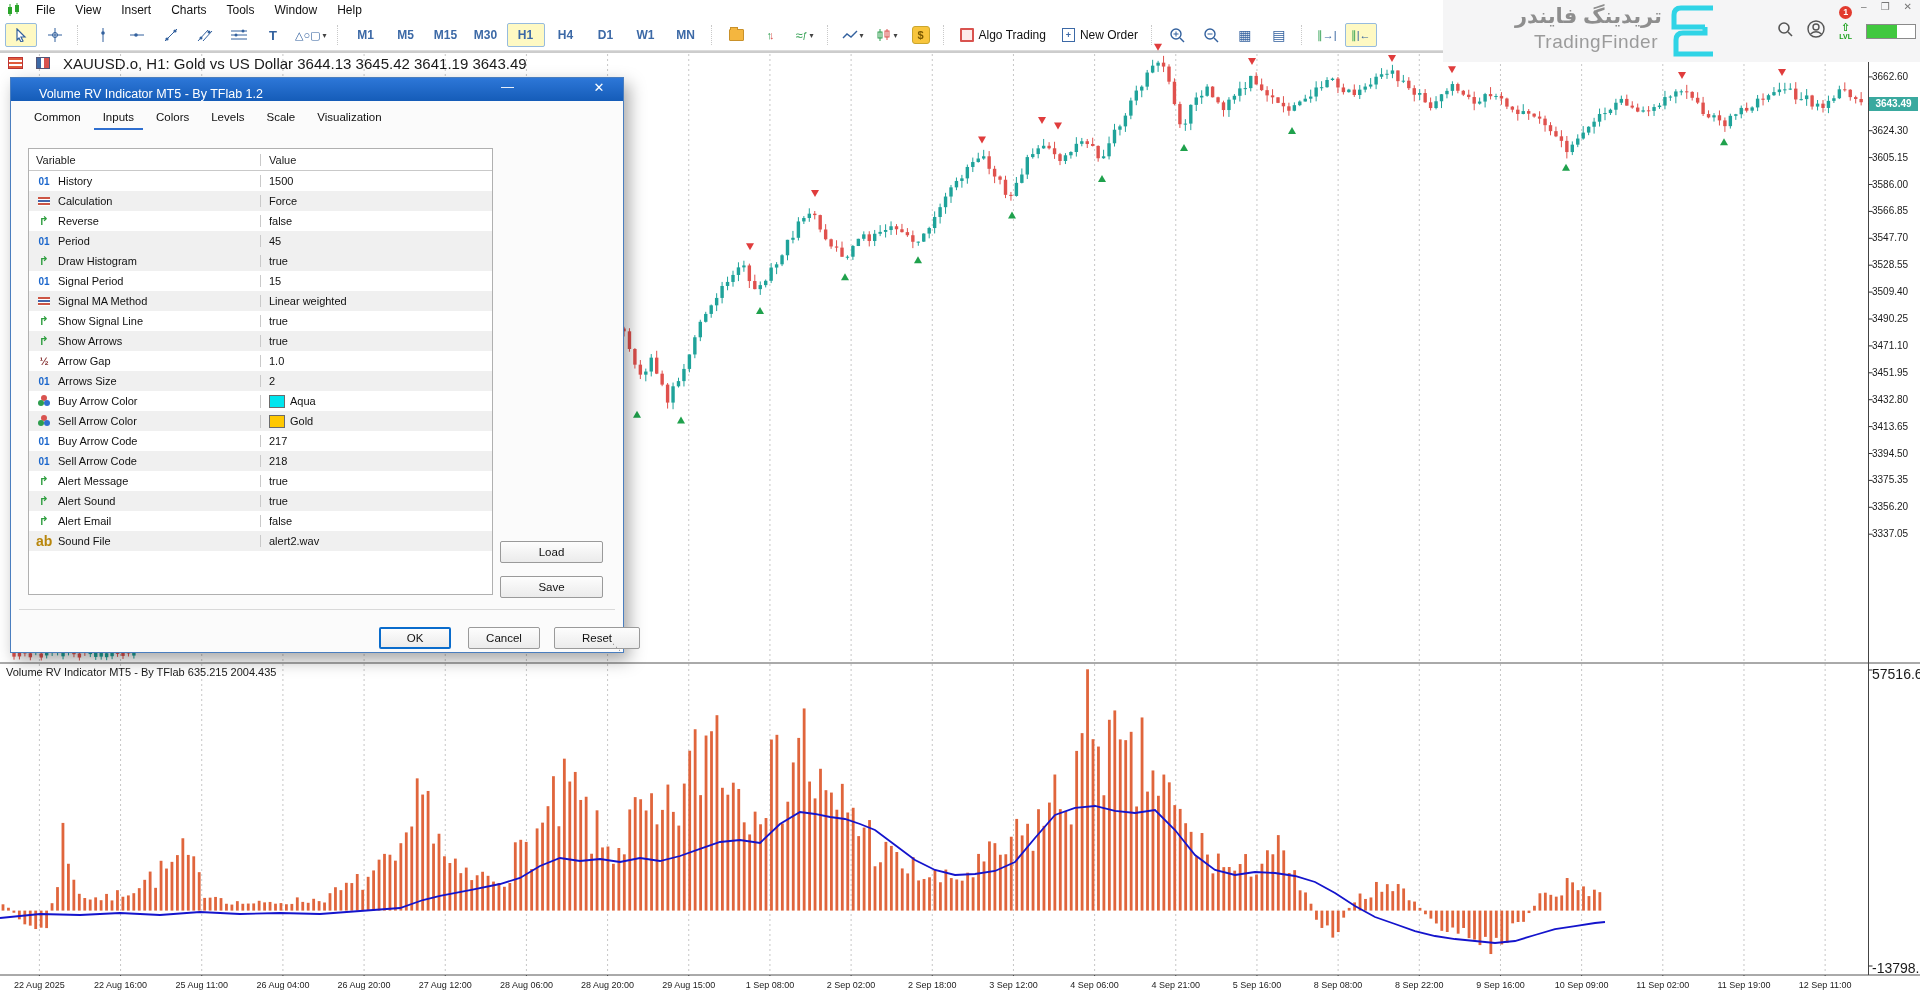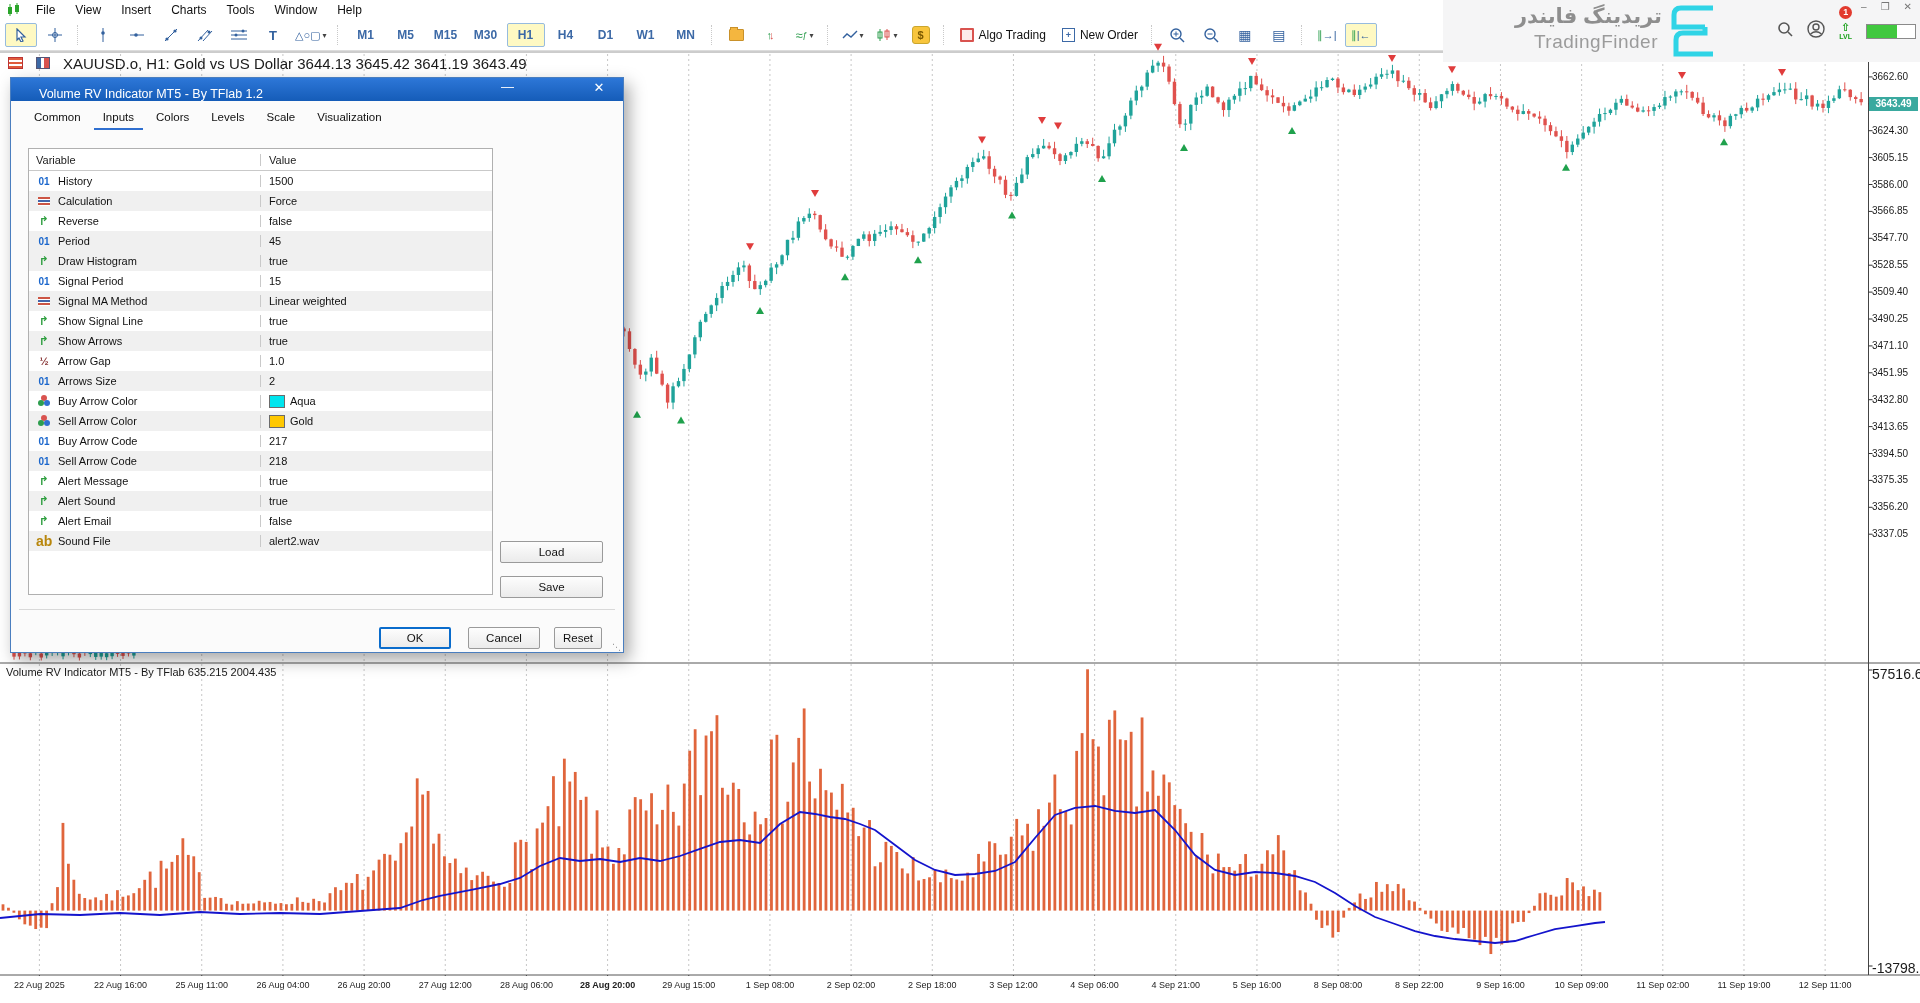--- a/index.html
+++ b/index.html
@@ -1194,21 +1194,21 @@
   <div id="price-badge" class="abs" style="top: 96.7438px; background: rgb(58, 169, 159);">3643.49</div>
   <div id="indicator-label" class="abs">Volume RV Indicator MT5 - By TFlab 635.215 2004.435</div>
   <div id="time-axis" class="abs">
       <div class="time-label" style="left: 39.4px;">22 Aug 2025</div>
       <div class="time-label" style="left: 120.57px;">22 Aug 16:00</div>
       <div class="time-label" style="left: 201.74px;">25 Aug 11:00</div>
       <div class="time-label" style="left: 282.91px;">26 Aug 04:00</div>
       <div class="time-label" style="left: 364.08px;">26 Aug 20:00</div>
       <div class="time-label" style="left: 445.25px;">27 Aug 12:00</div>
       <div class="time-label" style="left: 526.42px;">28 Aug 06:00</div>
-      <div class="time-label" style="left: 607.59px; font-weight: bold;">28 Aug 20:00</div>
+      <div class="time-label" style="left: 607.59px;">28 Aug 20:00</div>
       <div class="time-label" style="left: 688.76px;">29 Aug 15:00</div>
       <div class="time-label" style="left: 769.93px;">1 Sep 08:00</div>
       <div class="time-label" style="left: 851.1px;">2 Sep 02:00</div>
       <div class="time-label" style="left: 932.27px;">2 Sep 18:00</div>
       <div class="time-label" style="left: 1013.44px;">3 Sep 12:00</div>
       <div class="time-label" style="left: 1094.61px;">4 Sep 06:00</div>
       <div class="time-label" style="left: 1175.78px;">4 Sep 21:00</div>
       <div class="time-label" style="left: 1256.95px;">5 Sep 16:00</div>
       <div class="time-label" style="left: 1338.12px;">8 Sep 08:00</div>
       <div class="time-label" style="left: 1419.29px;">8 Sep 22:00</div>
@@ -1418,21 +1418,21 @@
           <div class="dt-val">
             <span>alert2.wav</span>
           </div>
         </div>
       </div>
     <button class="dbtn" id="btn-load" style="left:489px;top:463px;width:103px">Load</button>
     <button class="dbtn" id="btn-save" style="left:489px;top:498px;width:103px">Save</button>
     <div id="dlg-divider"></div>
     <button class="dbtn focus" style="left:368px;top:549px;width:72px">OK</button>
     <button class="dbtn" style="left:457px;top:549px;width:72px">Cancel</button>
-    <button class="dbtn" style="left:543px;top:549px;width:48px">Reset</button>
+    <button class="dbtn" style="left:543px;top:549px;width:86px">Reset</button>
     <span id="dlg-grip">⋱</span>
   </div>
 
   <div id="watermark" class="abs">
     <div id="wm-fa">تریدینگ فایندر</div>
     <div id="wm-en">TradingFinder</div>
     <div id="wm-logo">
       <svg width="46" height="52" viewBox="0 0 46 52">
         <path d="M44 3 H12 Q5 3 5 10 V22 H36" fill="none" stroke="#2fd4e6" stroke-width="5"></path>
         <path d="M36 22 V28 H14 Q7 28 7 35 V49 H44" fill="none" stroke="#2fd4e6" stroke-width="5"></path>

